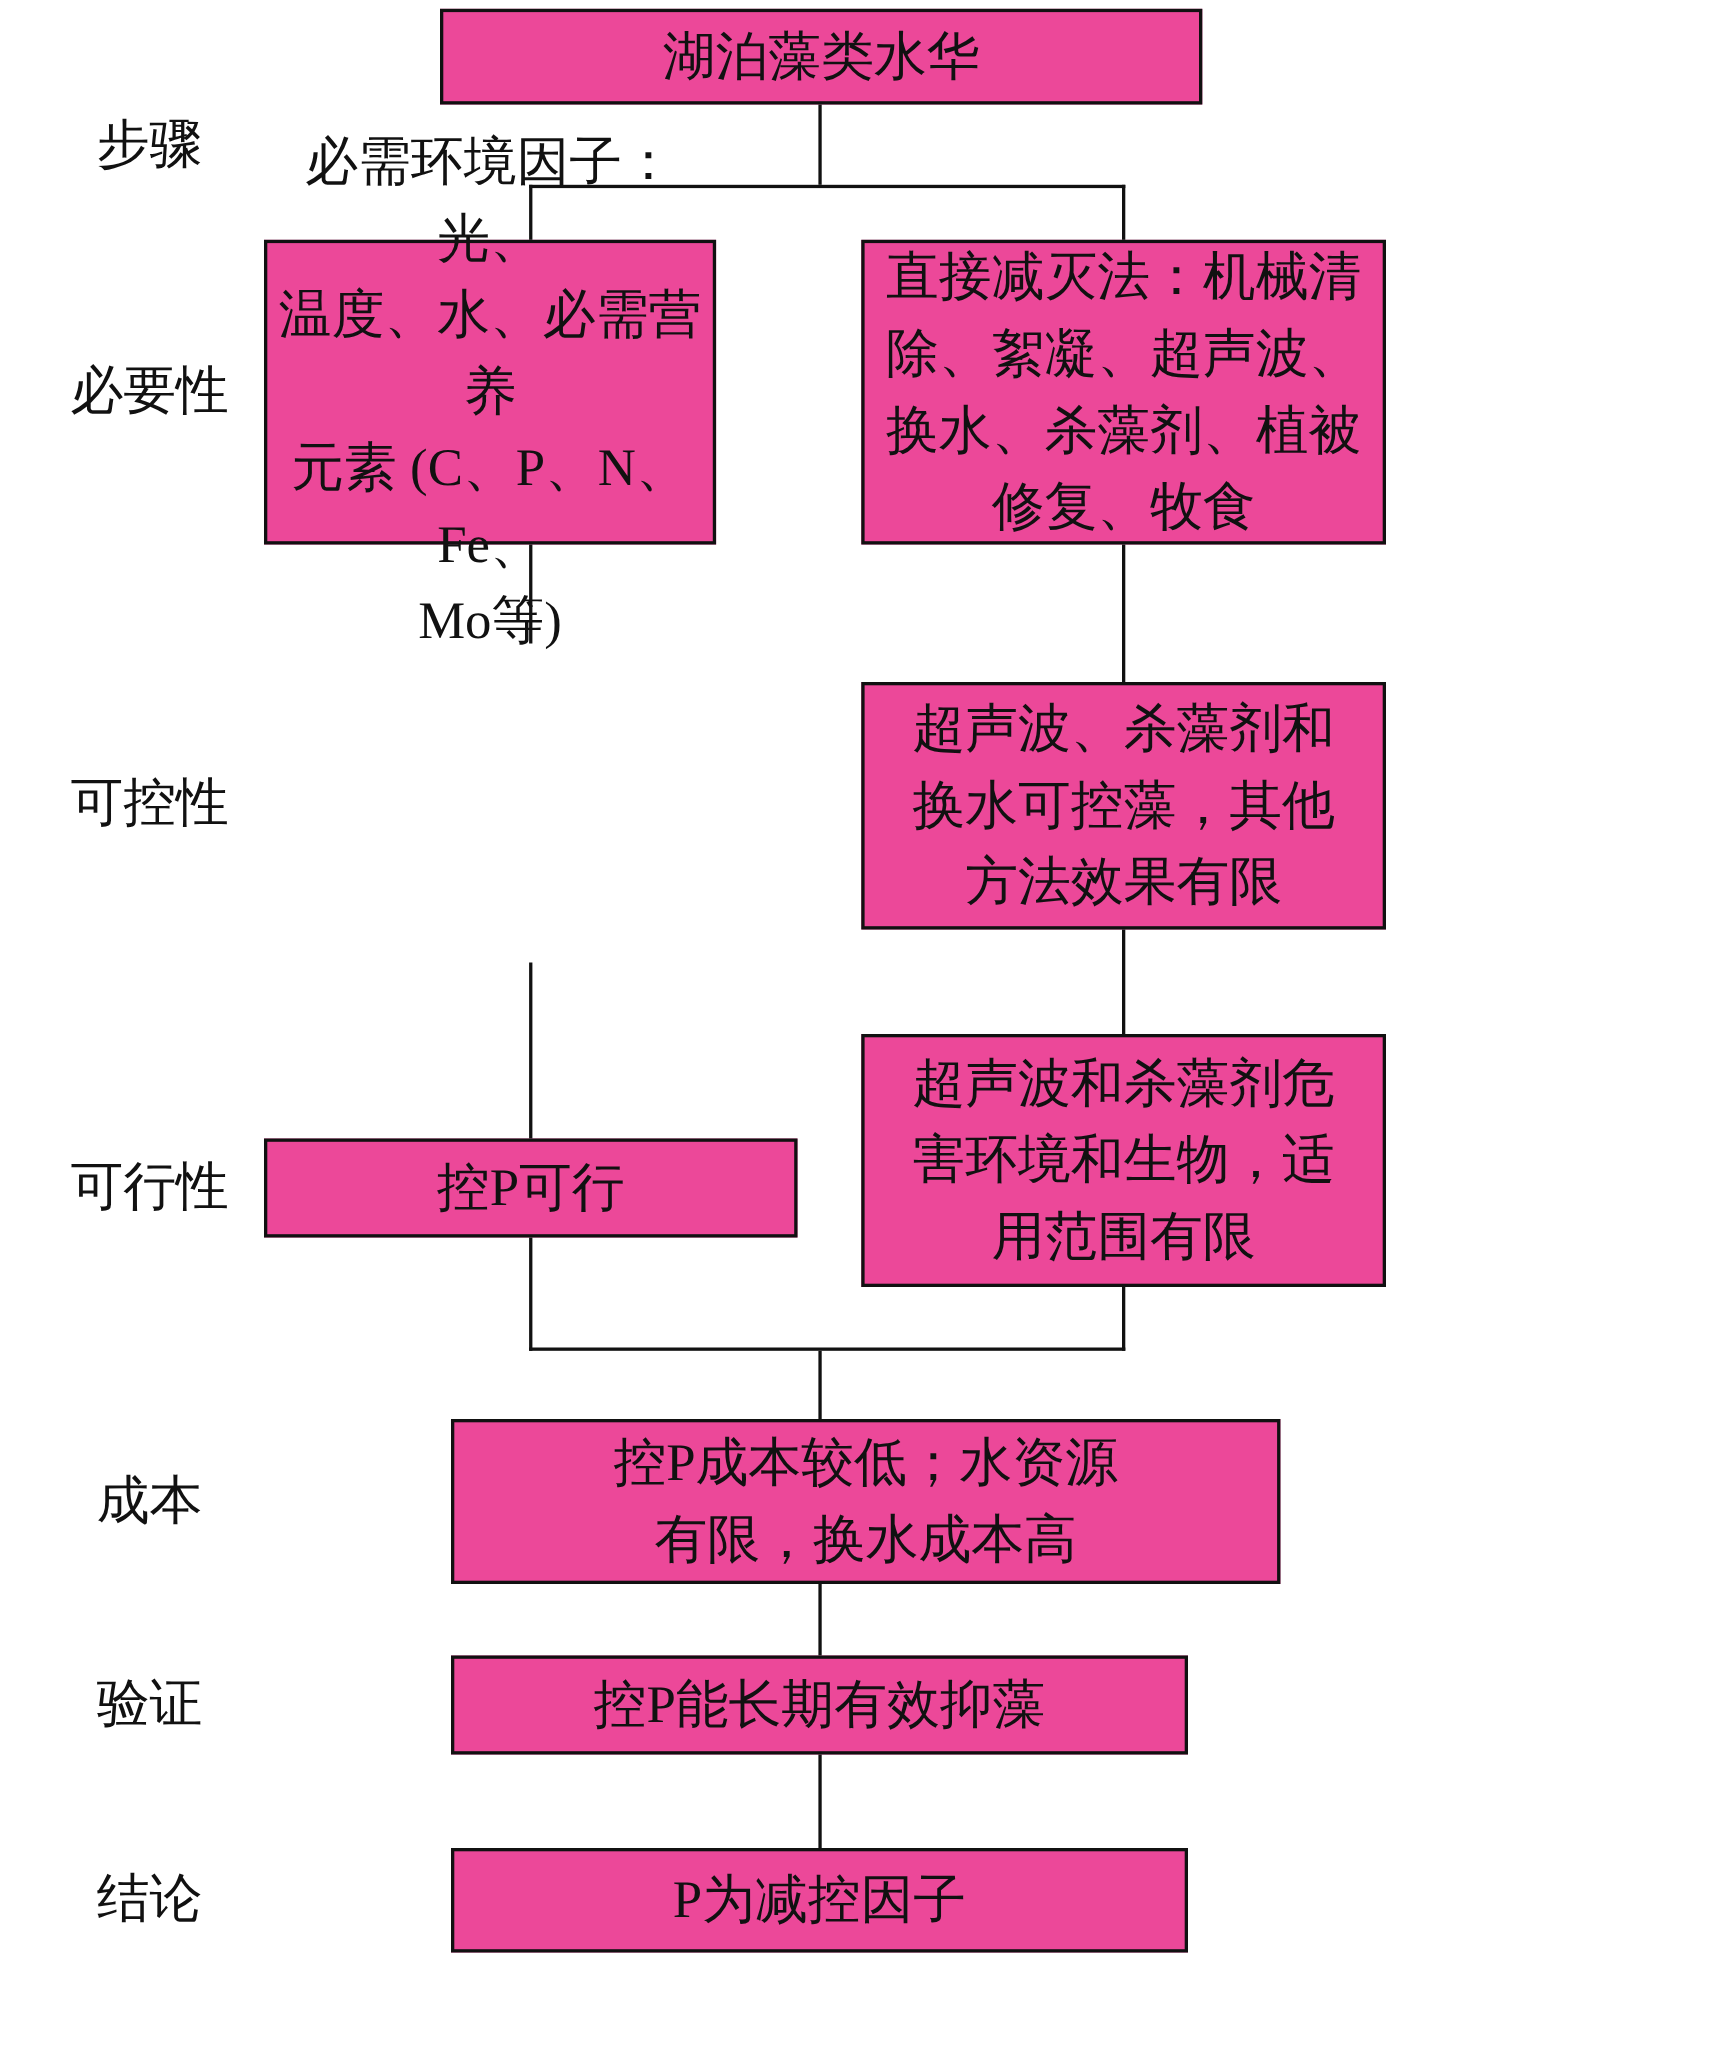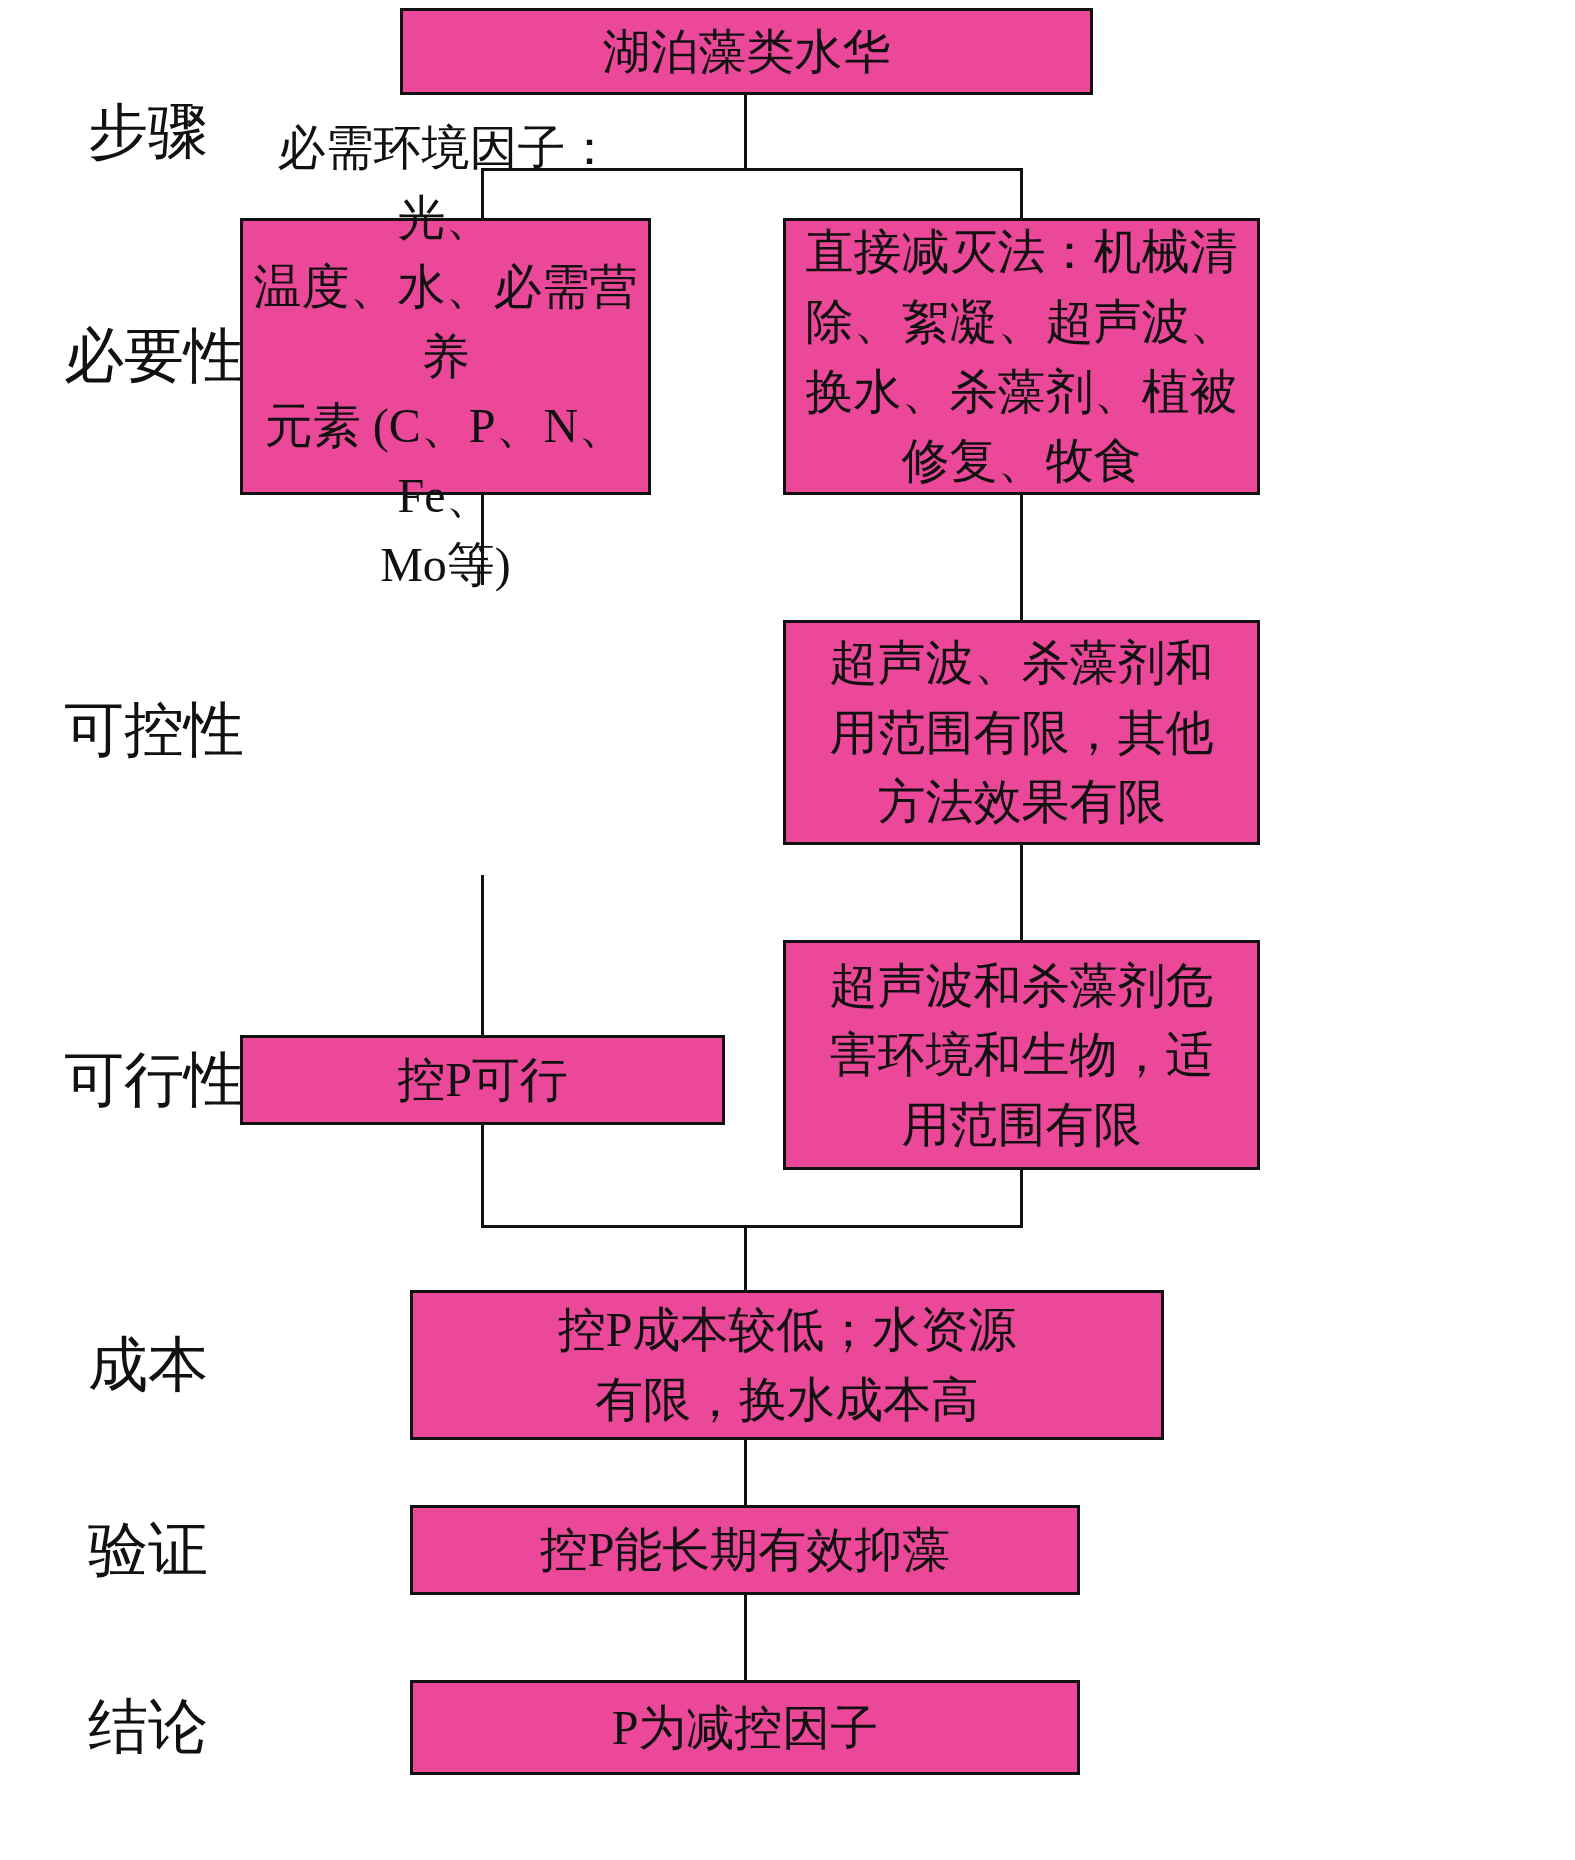--- a/index.html
+++ b/index.html
@@ -30,21 +30,21 @@
     align-items: center;
     justify-content: center;
     text-align: center;
     white-space: pre-line;
     font-size: 48px;
     line-height: 1.45;
     padding: 0 8px;
   }
   .rlabel {
     position: absolute;
-    font-size: 60px;
+    font-size: 48px;
     line-height: 1;
     transform: translateY(-50%);
     white-space: nowrap;
   }
   .line {
     position: absolute;
     background: #111111;
   }
 </style>
 </head>
@@ -65,21 +65,21 @@
   <div class="node" style="left:240px; top:218px;  width:411px; height:277px;">必需环境因子：光、
 温度、水、必需营养
 元素 (C、P、N、Fe、
 Mo等)</div>
   <div class="node" style="left:783px; top:218px;  width:477px; height:277px;">直接减灭法：机械清
 除、絮凝、超声波、
 换水、杀藻剂、植被
 修复、牧食</div>
 
   <div class="node" style="left:783px; top:620px;  width:477px; height:225px;">超声波、杀藻剂和
-用范围有限，其他
+换水可控藻，其他
 方法效果有限</div>
 
   <div class="node" style="left:783px; top:940px;  width:477px; height:230px;">超声波和杀藻剂危
 害环境和生物，适
 用范围有限</div>
   <div class="node" style="left:240px; top:1035px; width:485px; height:90px;">控P可行</div>
 
   <div class="node" style="left:410px; top:1290px; width:754px; height:150px;">控P成本较低；水资源
 有限，换水成本高</div>
   <div class="node" style="left:410px; top:1505px; width:670px; height:90px;">控P能长期有效抑藻</div>

